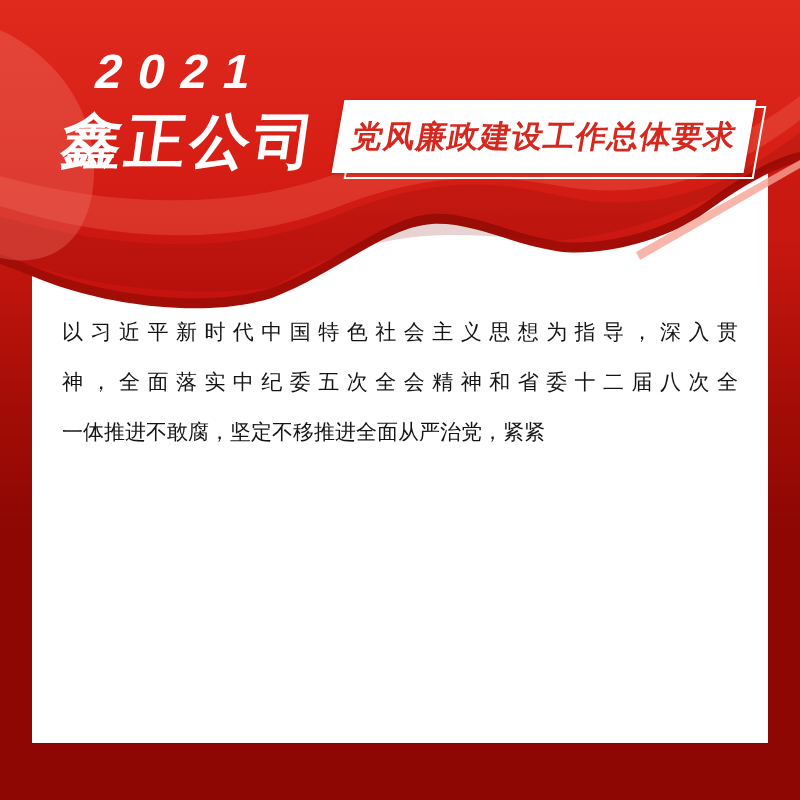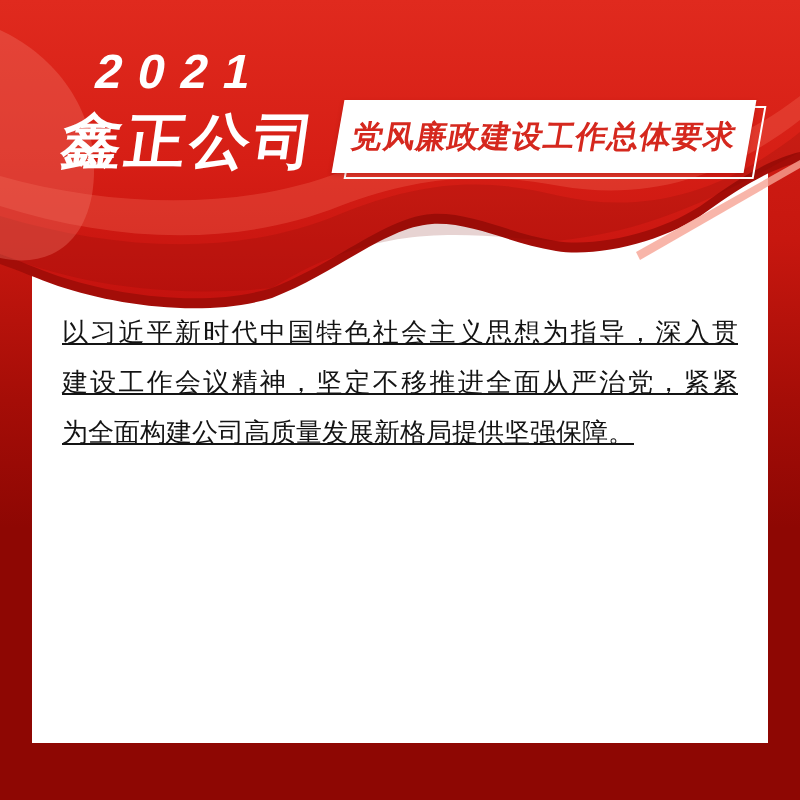--- a/index.html
+++ b/index.html
@@ -21,24 +21,23 @@
   .card{
     position:absolute;left:32px;top:150px;width:736px;height:593px;
     background:var(--card_bg,#ffffff);
     z-index:1;
     box-sizing:border-box;
     padding:157px 30px 0 30px;
   }
   .paragraph{
     color:var(--body_text,#141414);
     font-family:"DejaVu Serif","Liberation Serif",serif;
-    font-size:26px;
+    font-size:21px;
     line-height:50px;
     letter-spacing:0;
-    text-decoration:underline;
   }
   .paragraph .line{
     text-align:justify;
     text-align-last:justify;
     height:50px;
   }
   .paragraph .line:last-child{
     text-align-last:left;
   }
   
@@ -82,22 +81,22 @@
   }
 </style>
 </head>
 <body>
 
 <div class="poster">
 
   <div class="card">
     <div class="paragraph">
         <div class="line">以习近平新时代中国特色社会主义思想为指导，深入贯</div>
-        <div class="line">建设工作会议精神，坚定不移推进全面从严治党，紧紧</div>
-        <div class="line">为全面构建公司高质量发展新格局提供坚强保障。</div>
+        <div class="line">神，全面落实中纪委五次全会精神和省委十二届八次全</div>
+        <div class="line">一体推进不敢腐，坚定不移推进全面从严治党，紧紧</div>
       </div>
   </div>
 
   <svg class="flag" viewBox="0 0 800 330" width="800" height="330" aria-hidden="true">
     <defs>
       <linearGradient id="flagGrad" x1="0" y1="0" x2="0" y2="1">
         <stop offset="0%" stop-color="#e02a1e"></stop>
         <stop offset="55%" stop-color="#d61e15"></stop>
         <stop offset="100%" stop-color="#c4120e"></stop>
       </linearGradient>

